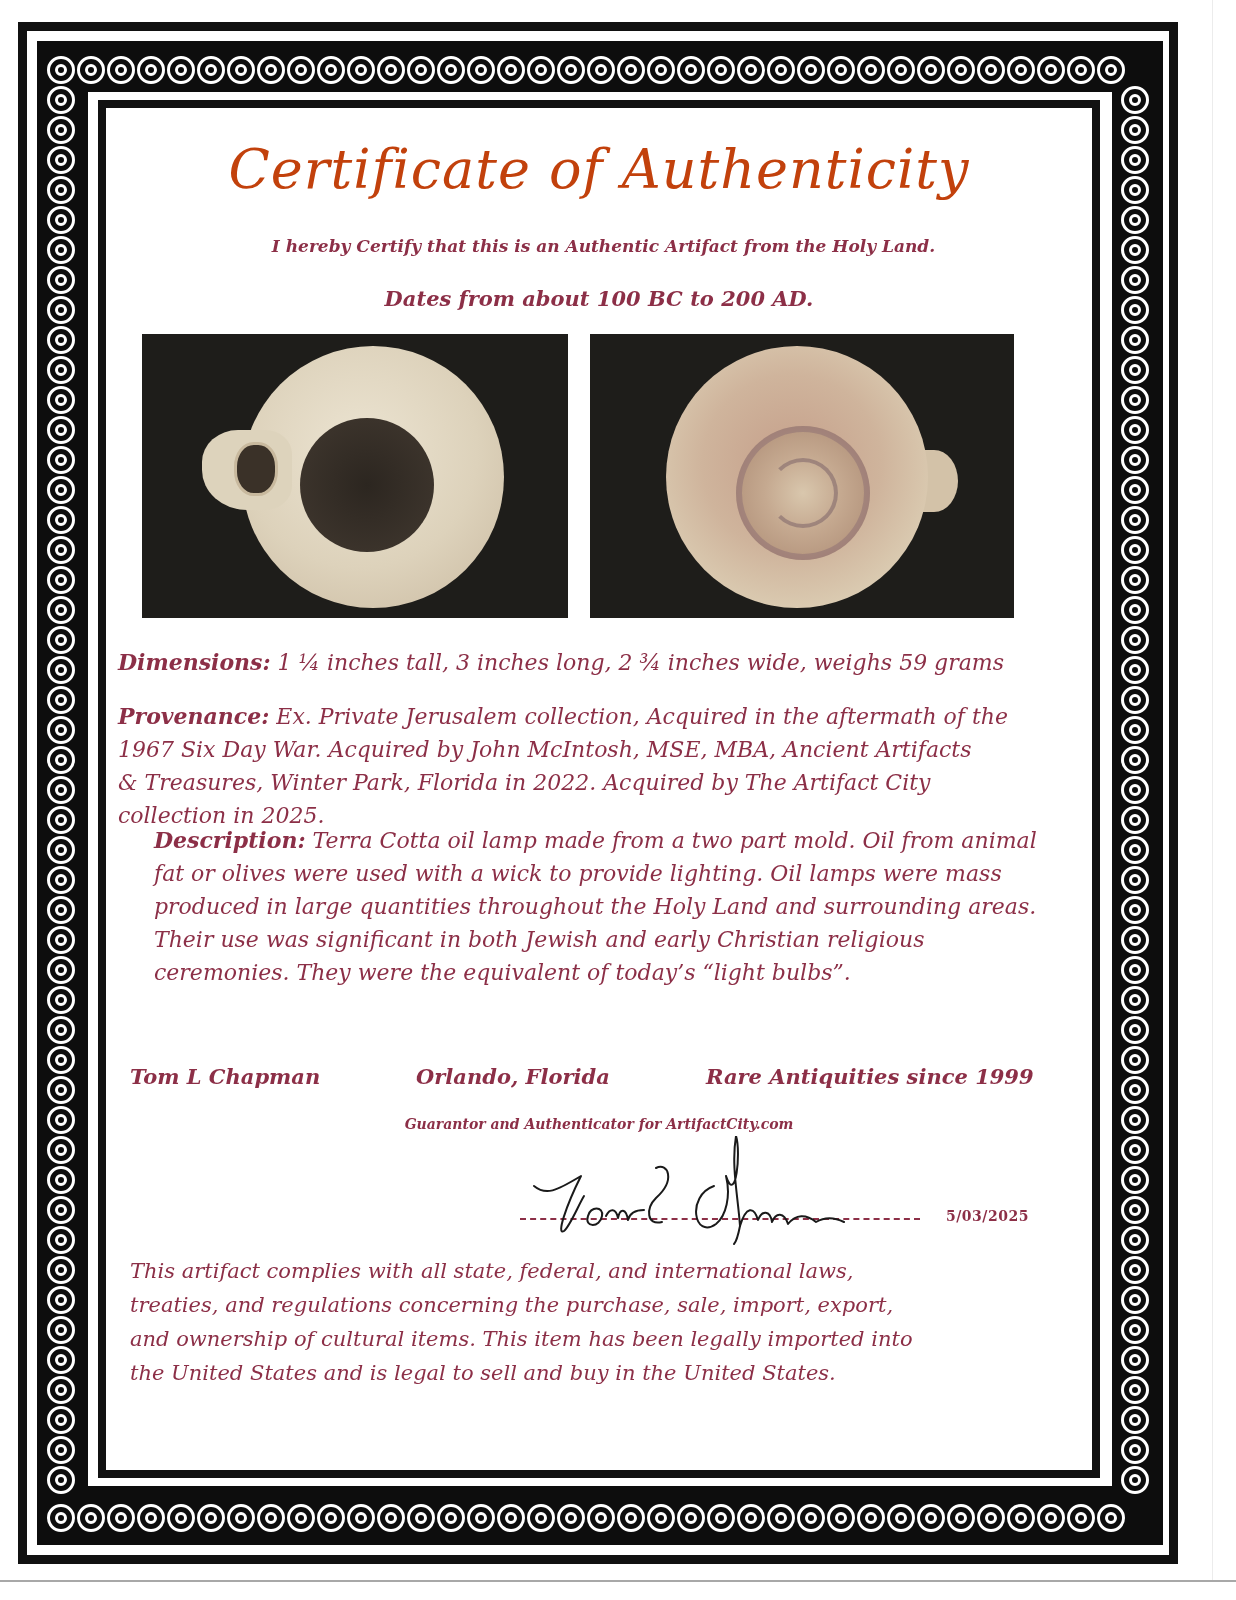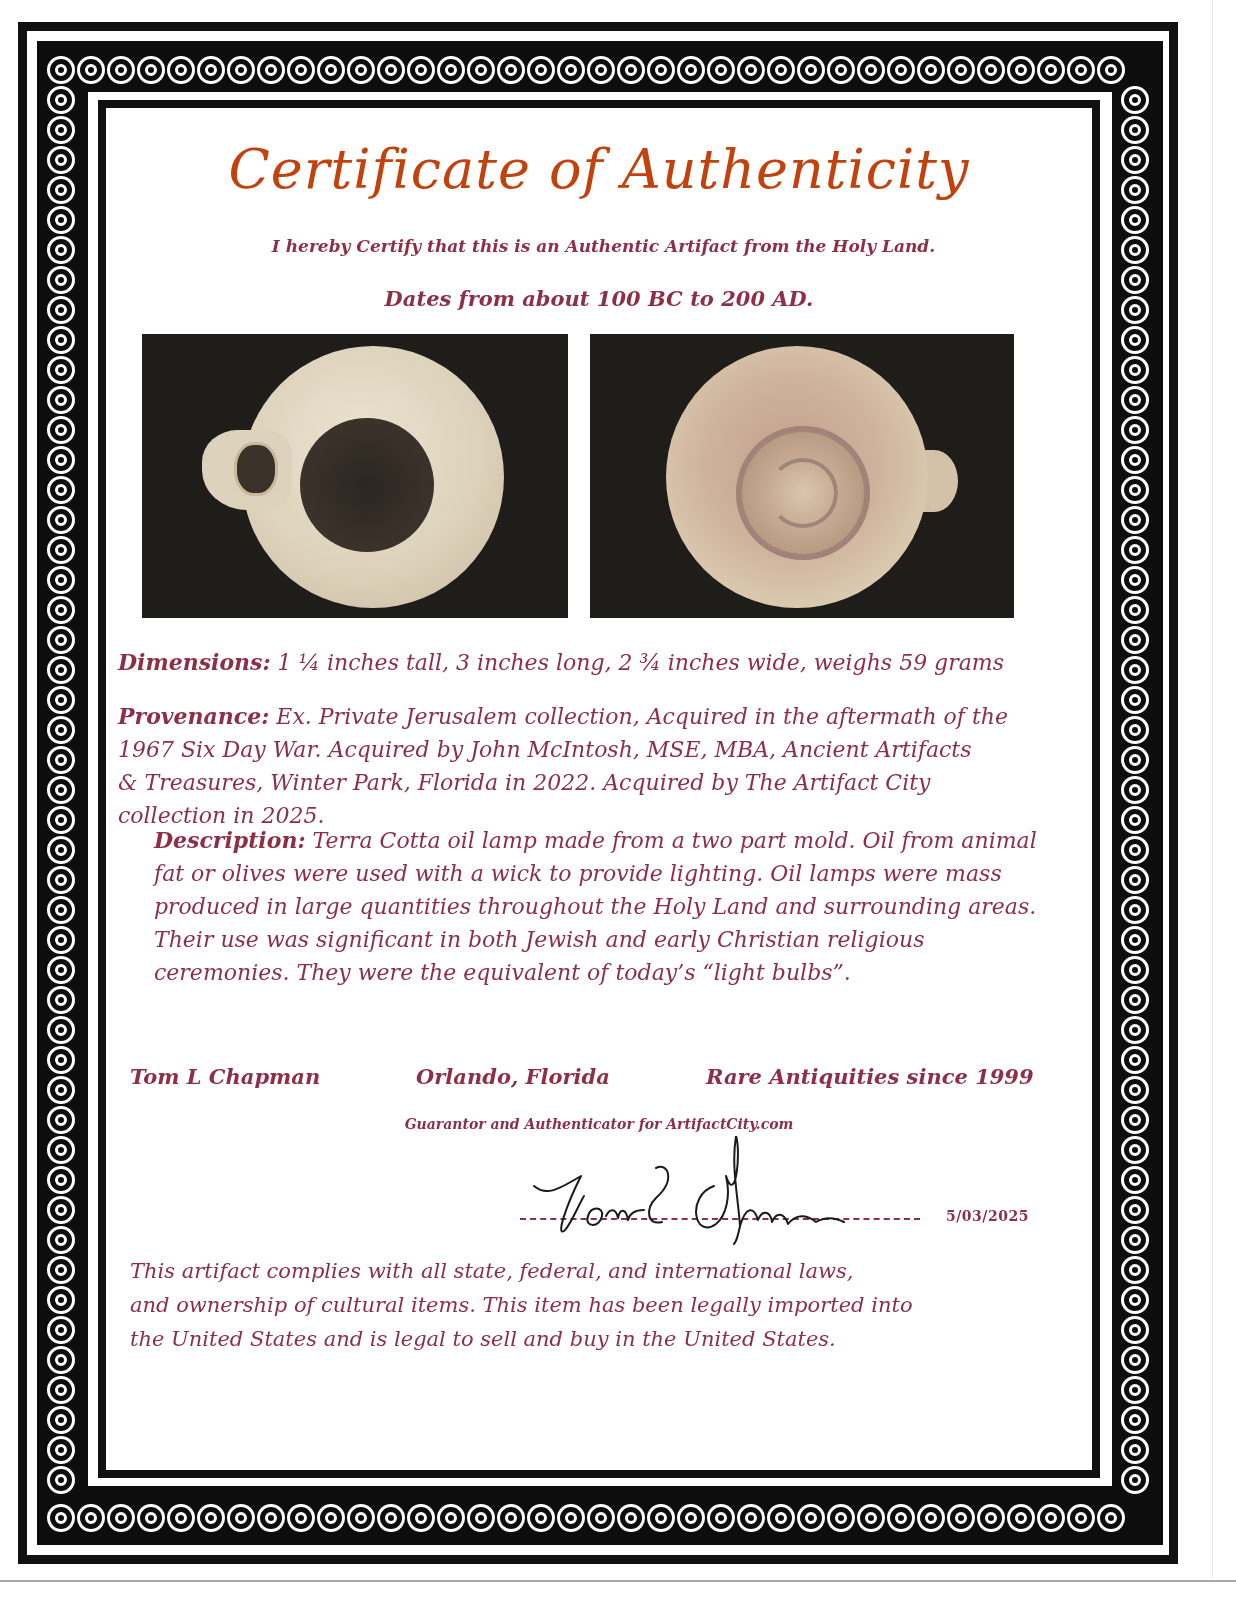--- a/index.html
+++ b/index.html
@@ -487,16 +487,17 @@
       <path d="M80 80 C 84 72, 90 72, 92 82 C 94 72, 100 72, 102 84 C 104 76, 110 74, 118 74"></path>
       <path d="M130 32 C 142 26, 150 44, 130 62 C 120 72, 120 90, 136 86"></path>
       <path d="M188 50 C 160 60, 168 104, 190 88 C 200 80, 205 60, 200 40 C 210 70, 215 15, 210 0 C 205 30, 212 60, 214 90 C 220 70, 228 70, 232 84 C 236 74, 244 74, 246 86 C 250 76, 258 76, 262 88 C 270 78, 280 78, 290 86 C 300 80, 310 82, 318 86"></path>
       <path d="M214 90 C 212 100, 210 106, 208 108"></path>
     </g>
   </svg>
   <div class="sig-date">5/03/2025</div>
 
   <div class="compliance">
     <span class="line">This artifact complies with all state, federal, and international laws,</span>
+    <span class="line">treaties, and regulations concerning the purchase, sale, import, export,</span>
     <span class="line">and ownership of cultural items. This item has been legally imported into</span>
     <span class="line">the United States and is legal to sell and buy in the United States.</span>
   </div>
 </div>
 
 </body></html>

